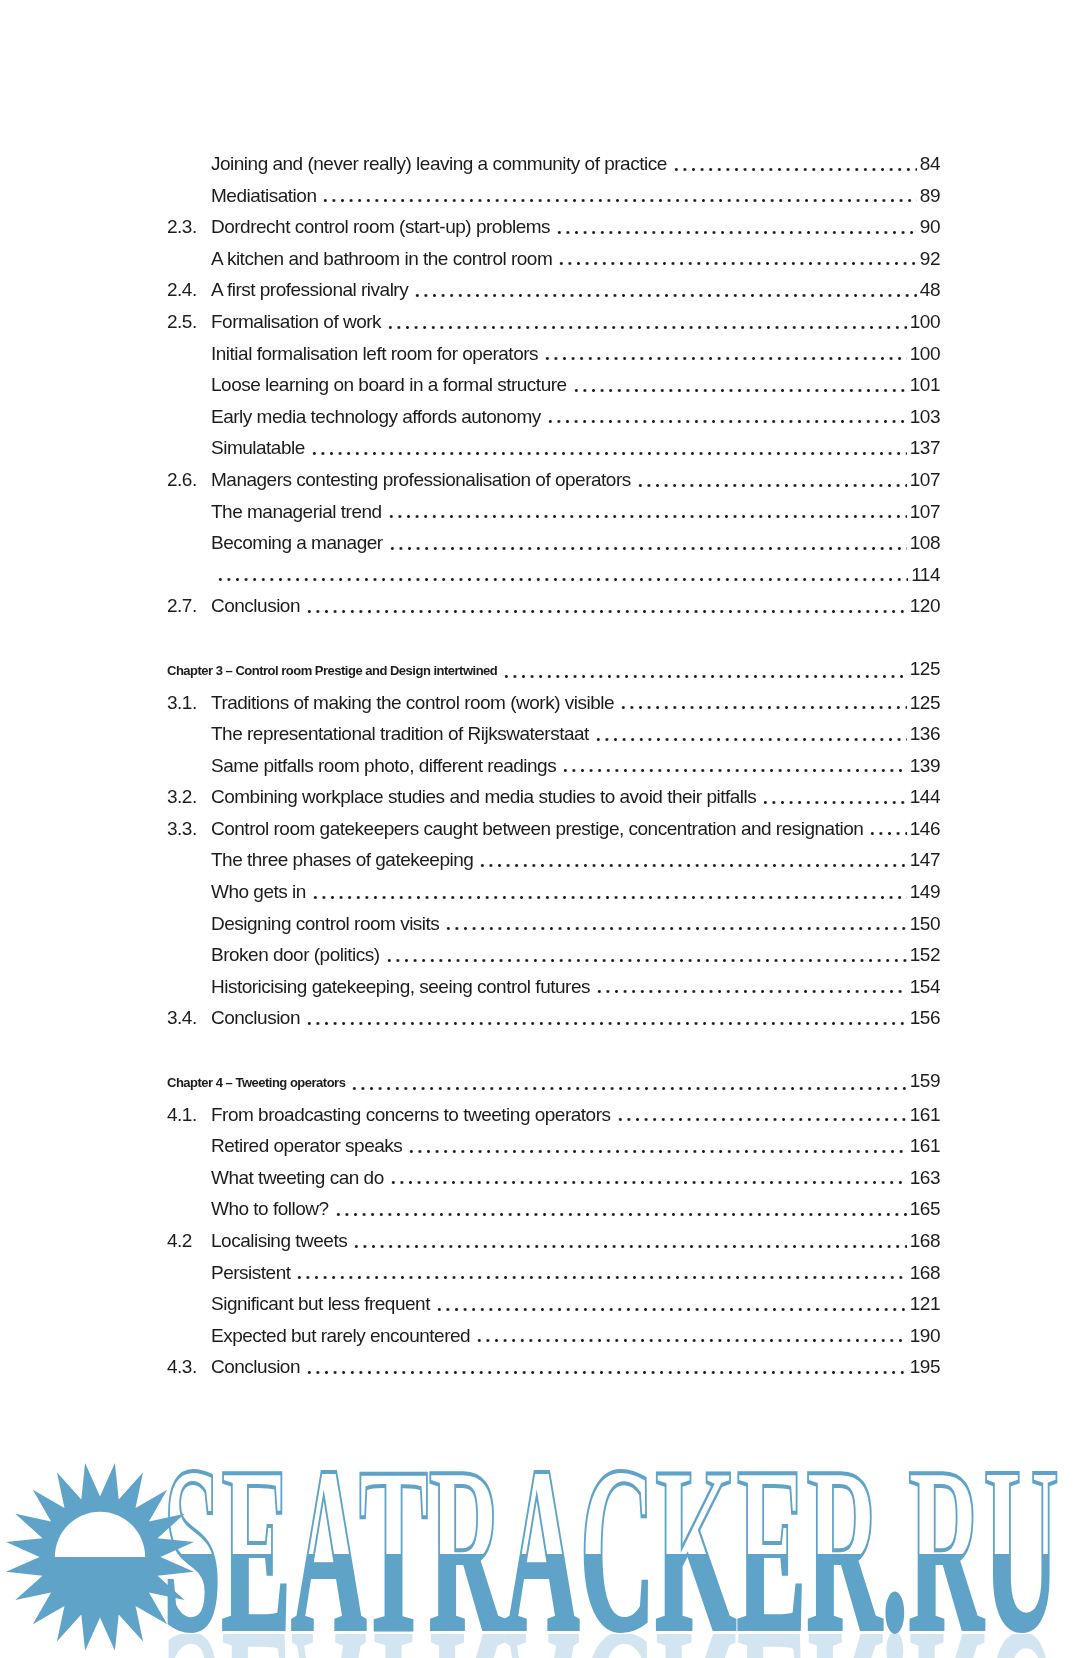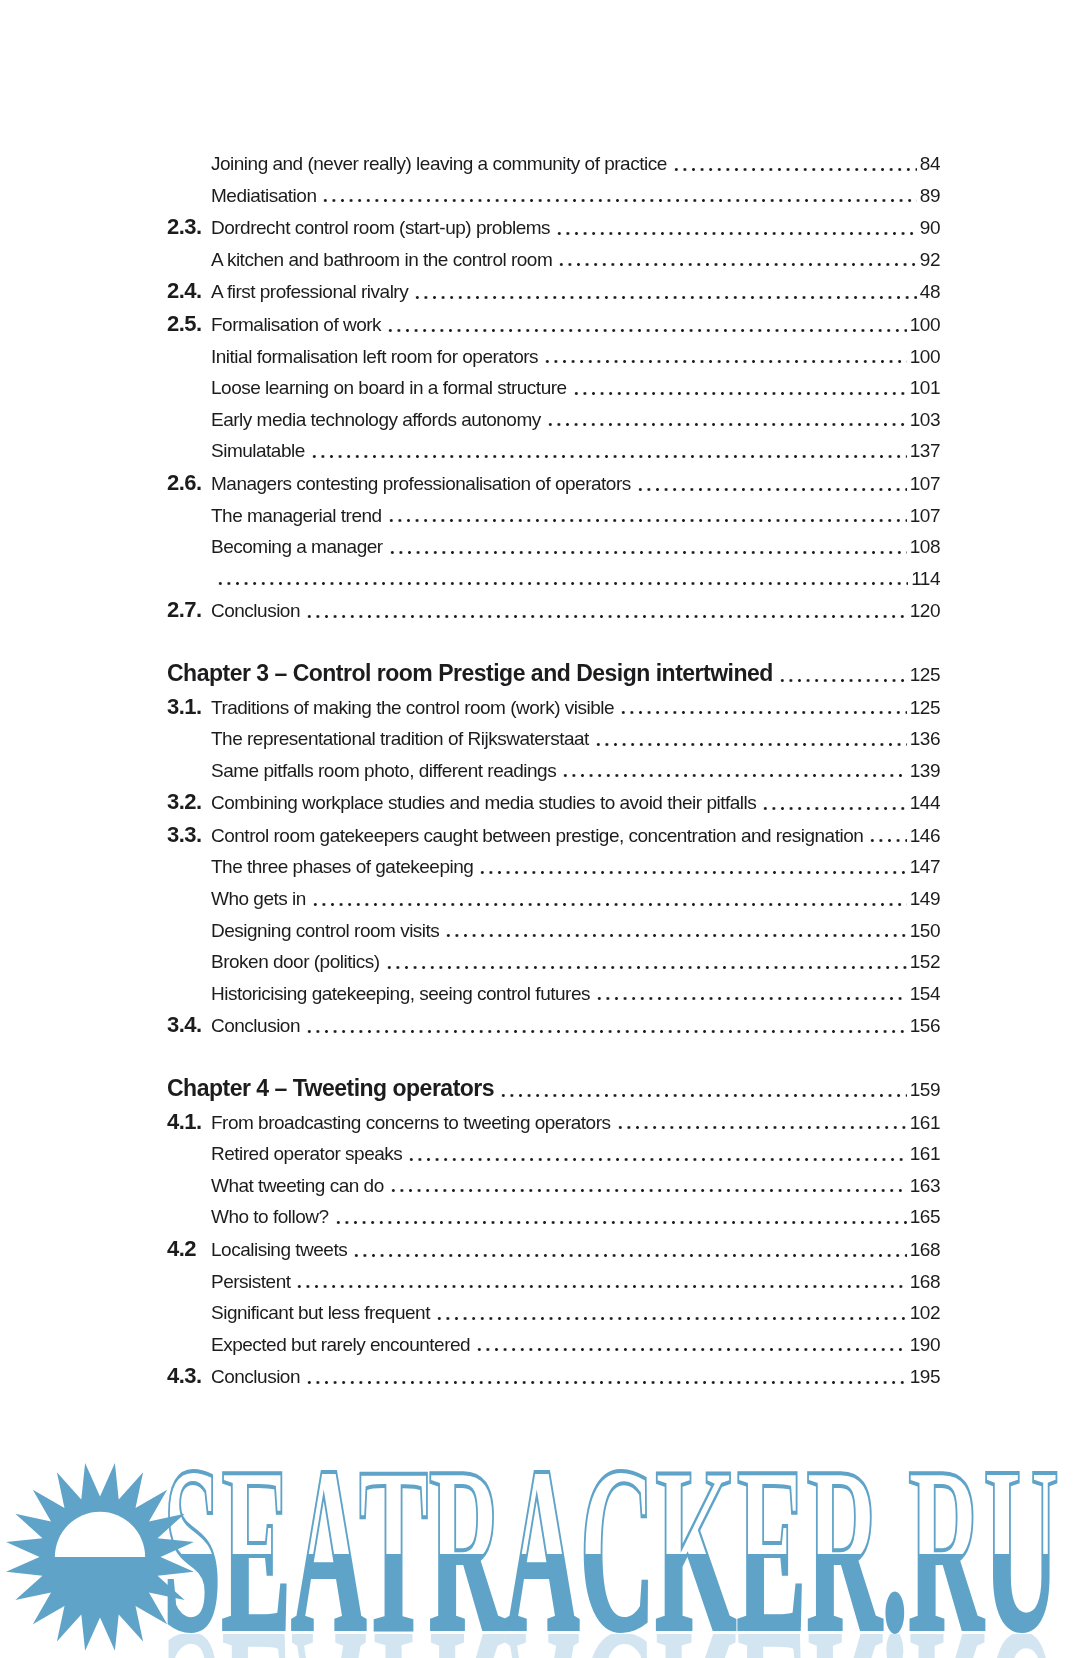--- a/index.html
+++ b/index.html
@@ -14,28 +14,27 @@
   .toc {
     position: absolute;
     left: 148px; right: 140px; top: 148px; margin-left: 19px;
   }
   .toc-row {
     display: flex;
     align-items: baseline;
   }
   .toc-row > span { line-height: 31.6px; }
   .toc-row.chapter { margin-top: 31px; }
-  .toc-row.chapter .label { font-weight: bold; font-size: 23px; }
+  .toc-row.chapter .label { font-weight: bold; font-size: 13px; }
   .num {
     flex: none;
     width: 44px;
-    font-size: 22px;
+    font-size: 19px;
     letter-spacing: -0.5px;
     white-space: nowrap;
-    font-weight: bold;
   }
   .label {
     flex: none;
     font-size: 19px;
     letter-spacing: -0.5px;
     white-space: nowrap;
   }
   .leader {
     flex: 1 1 auto;
     min-width: 8px;
@@ -266,21 +265,21 @@
     <div class="toc-row sub">
       <span class="num"></span>
       <span class="label">Persistent</span>
       <span class="leader"></span>
       <span class="page-num">168</span>
     </div>
     <div class="toc-row sub">
       <span class="num"></span>
       <span class="label">Significant but less frequent</span>
       <span class="leader"></span>
-      <span class="page-num">102</span>
+      <span class="page-num">121</span>
     </div>
     <div class="toc-row sub">
       <span class="num"></span>
       <span class="label">Expected but rarely encountered</span>
       <span class="leader"></span>
       <span class="page-num">190</span>
     </div>
     <div class="toc-row section">
       <span class="num">4.3.</span>
       <span class="label">Conclusion</span>

